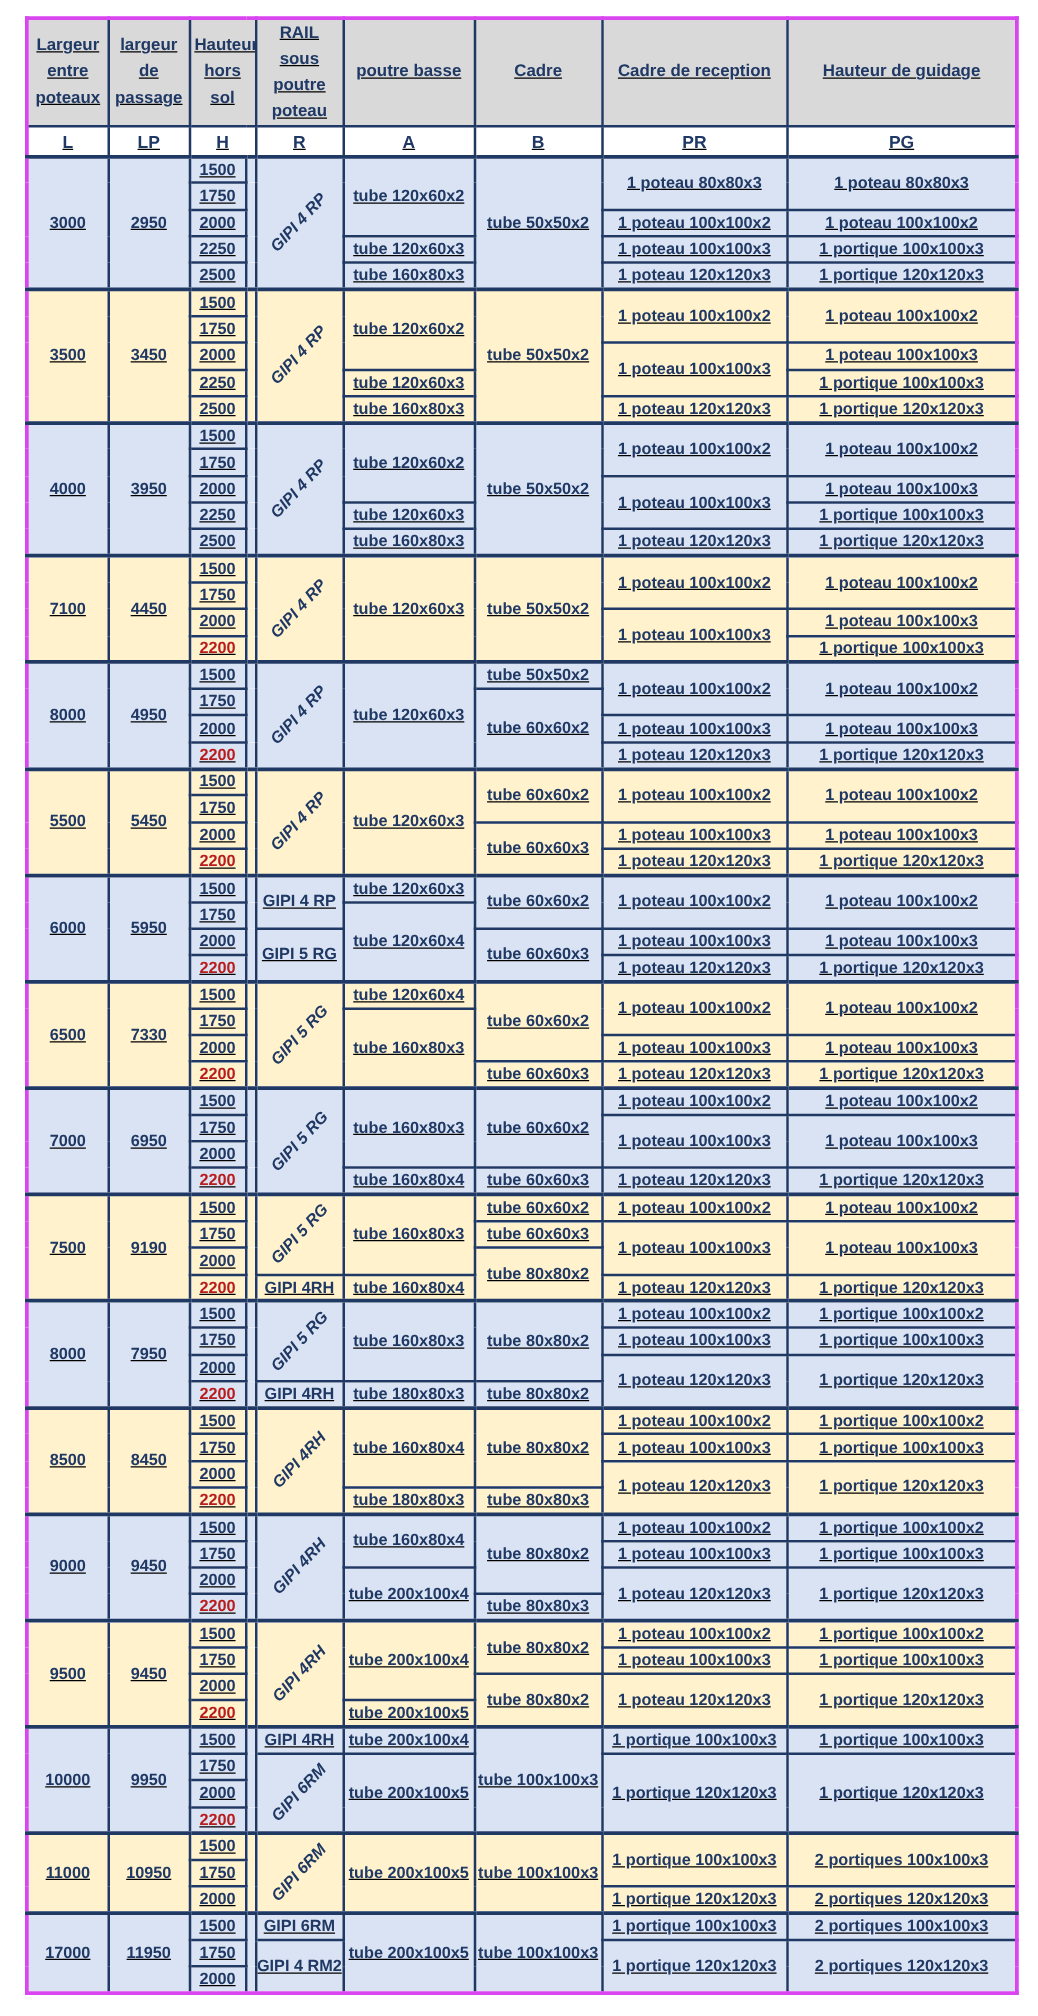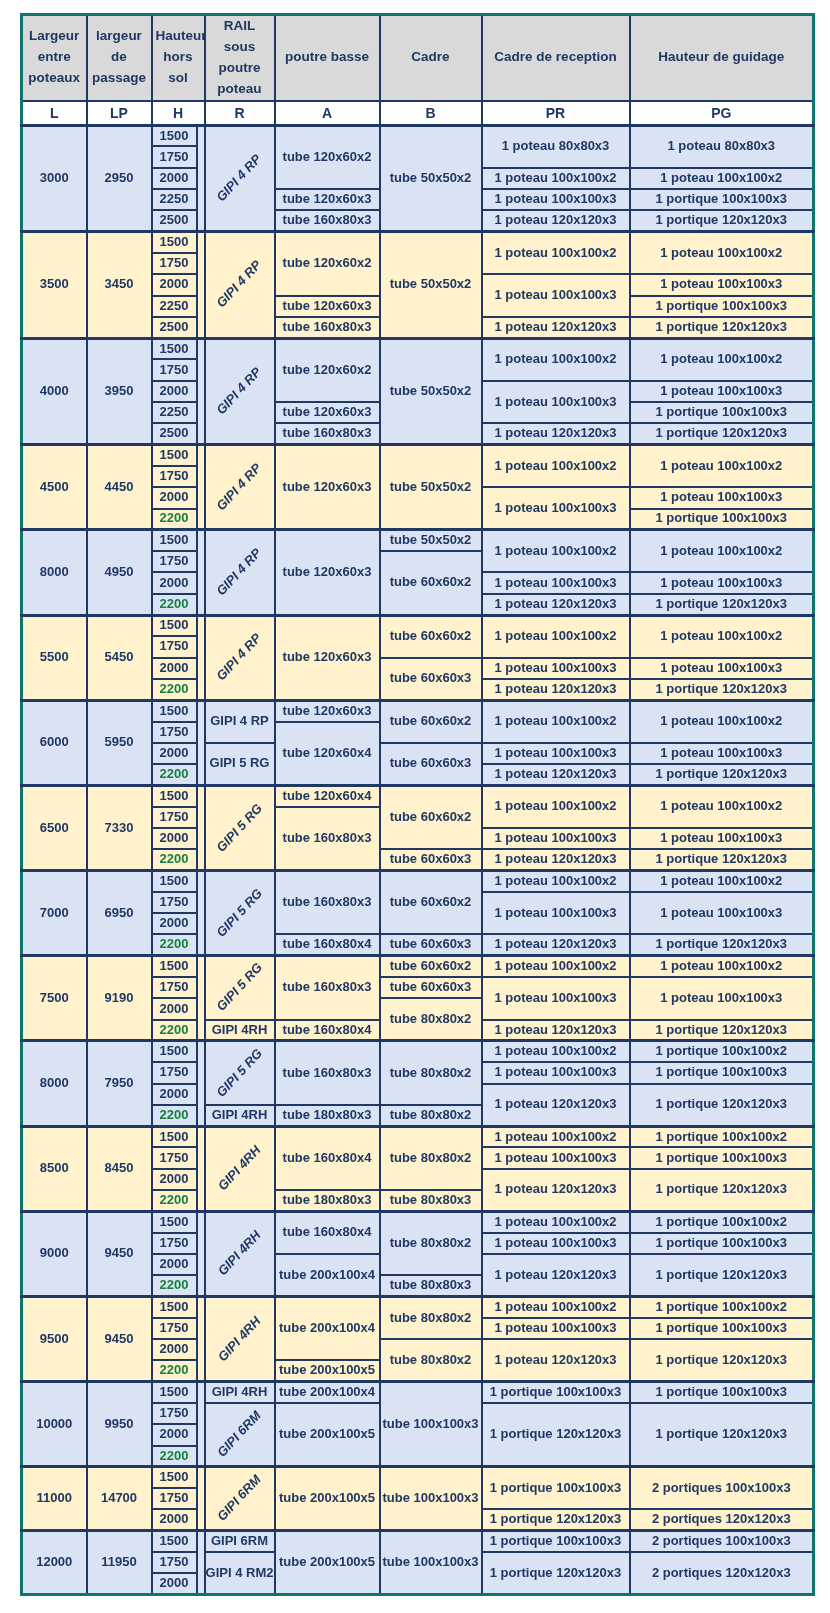--- a/index.html
+++ b/index.html
@@ -3,21 +3,22 @@
 <meta charset="utf-8">
 <style>
   html, body { margin: 0; padding: 0; background: #ffffff; }
   body { font-family: "Liberation Sans", sans-serif; }
   .page { padding: 13px 18px 14px 20px; }
 
   table.spec {
     border-collapse: collapse;
     table-layout: fixed;
     width: 792px;
-    border: 3px solid #0f766e;
+    border: 3px solid #d946ef;
+    text-decoration: underline;
   }
   th, td {
     border: 2px solid #1f3864;
     color: #1f3864;
     font-weight: bold;
     text-align: center;
     vertical-align: middle;
     padding: 0;
     overflow: hidden;
     font-size: 13px;
@@ -35,21 +36,21 @@
     height: 22px;
     font-size: 14px;
   }
   tr.data-row { height: 21.3px; }
   tr.bg-blue  td { background: #dae3f3; }
   tr.bg-cream td { background: #fff2cc; }
 
   td.cell-gap { border-top: none; border-bottom: none; }
   tr.block-start td { border-top: 3px solid #1f3864; }
 
-  td.red { color: #15803d; }
+  td.red { color: #b91c1c; }
 
   td.cell-rail .rot {
     display: inline-block;
     transform: rotate(-47deg);
     white-space: nowrap;
     font-style: italic;
     font-size: 13px;
   }
   td.cell-largeur, td.cell-passage, td.cell-h { font-size: 13px; }
   td.cell-reception, td.cell-guidage { font-size: 13px; }
@@ -190,21 +191,21 @@
           <td class="cell-guidage" rowspan="1">1 portique 100x100x3</td>
         </tr>
         <tr class="data-row bg-blue">
           <td class="cell-h">2500</td>
           <td class="cell-gap"></td>
           <td class="cell-poutre" rowspan="1">tube 160x80x3</td>
           <td class="cell-reception" rowspan="1">1 poteau 120x120x3</td>
           <td class="cell-guidage" rowspan="1">1 portique 120x120x3</td>
         </tr>
         <tr class="data-row bg-cream block-start">
-          <td class="cell-largeur" rowspan="4">4500</td>
+          <td class="cell-largeur" rowspan="4">7100</td>
           <td class="cell-passage" rowspan="4">4450</td>
           <td class="cell-h">1500</td>
           <td class="cell-gap"></td>
           <td class="cell-rail" rowspan="4"><span class="rot">GIPI 4 RP</span></td>
           <td class="cell-poutre" rowspan="4">tube 120x60x3</td>
           <td class="cell-cadre" rowspan="4">tube 50x50x2</td>
           <td class="cell-reception" rowspan="2">1 poteau 100x100x2</td>
           <td class="cell-guidage" rowspan="2">1 poteau 100x100x2</td>
         </tr>
         <tr class="data-row bg-cream">
@@ -536,41 +537,41 @@
         <tr class="data-row bg-blue">
           <td class="cell-h">2000</td>
           <td class="cell-gap"></td>
         </tr>
         <tr class="data-row bg-blue">
           <td class="cell-h red">2200</td>
           <td class="cell-gap"></td>
         </tr>
         <tr class="data-row bg-cream block-start">
           <td class="cell-largeur" rowspan="3">11000</td>
-          <td class="cell-passage" rowspan="3">14700</td>
+          <td class="cell-passage" rowspan="3">10950</td>
           <td class="cell-h">1500</td>
           <td class="cell-gap"></td>
           <td class="cell-rail" rowspan="3"><span class="rot">GIPI 6RM</span></td>
           <td class="cell-poutre" rowspan="3">tube 200x100x5</td>
           <td class="cell-cadre" rowspan="3">tube 100x100x3</td>
           <td class="cell-reception" rowspan="2">1 portique 100x100x3</td>
           <td class="cell-guidage" rowspan="2">2 portiques 100x100x3</td>
         </tr>
         <tr class="data-row bg-cream">
           <td class="cell-h">1750</td>
           <td class="cell-gap"></td>
         </tr>
         <tr class="data-row bg-cream">
           <td class="cell-h">2000</td>
           <td class="cell-gap"></td>
           <td class="cell-reception" rowspan="1">1 portique 120x120x3</td>
           <td class="cell-guidage" rowspan="1">2 portiques 120x120x3</td>
         </tr>
         <tr class="data-row bg-blue block-start">
-          <td class="cell-largeur" rowspan="3">12000</td>
+          <td class="cell-largeur" rowspan="3">17000</td>
           <td class="cell-passage" rowspan="3">11950</td>
           <td class="cell-h">1500</td>
           <td class="cell-gap"></td>
           <td class="cell-rail" rowspan="1">GIPI 6RM</td>
           <td class="cell-poutre" rowspan="3">tube 200x100x5</td>
           <td class="cell-cadre" rowspan="3">tube 100x100x3</td>
           <td class="cell-reception" rowspan="1">1 portique 100x100x3</td>
           <td class="cell-guidage" rowspan="1">2 portiques 100x100x3</td>
         </tr>
         <tr class="data-row bg-blue">

